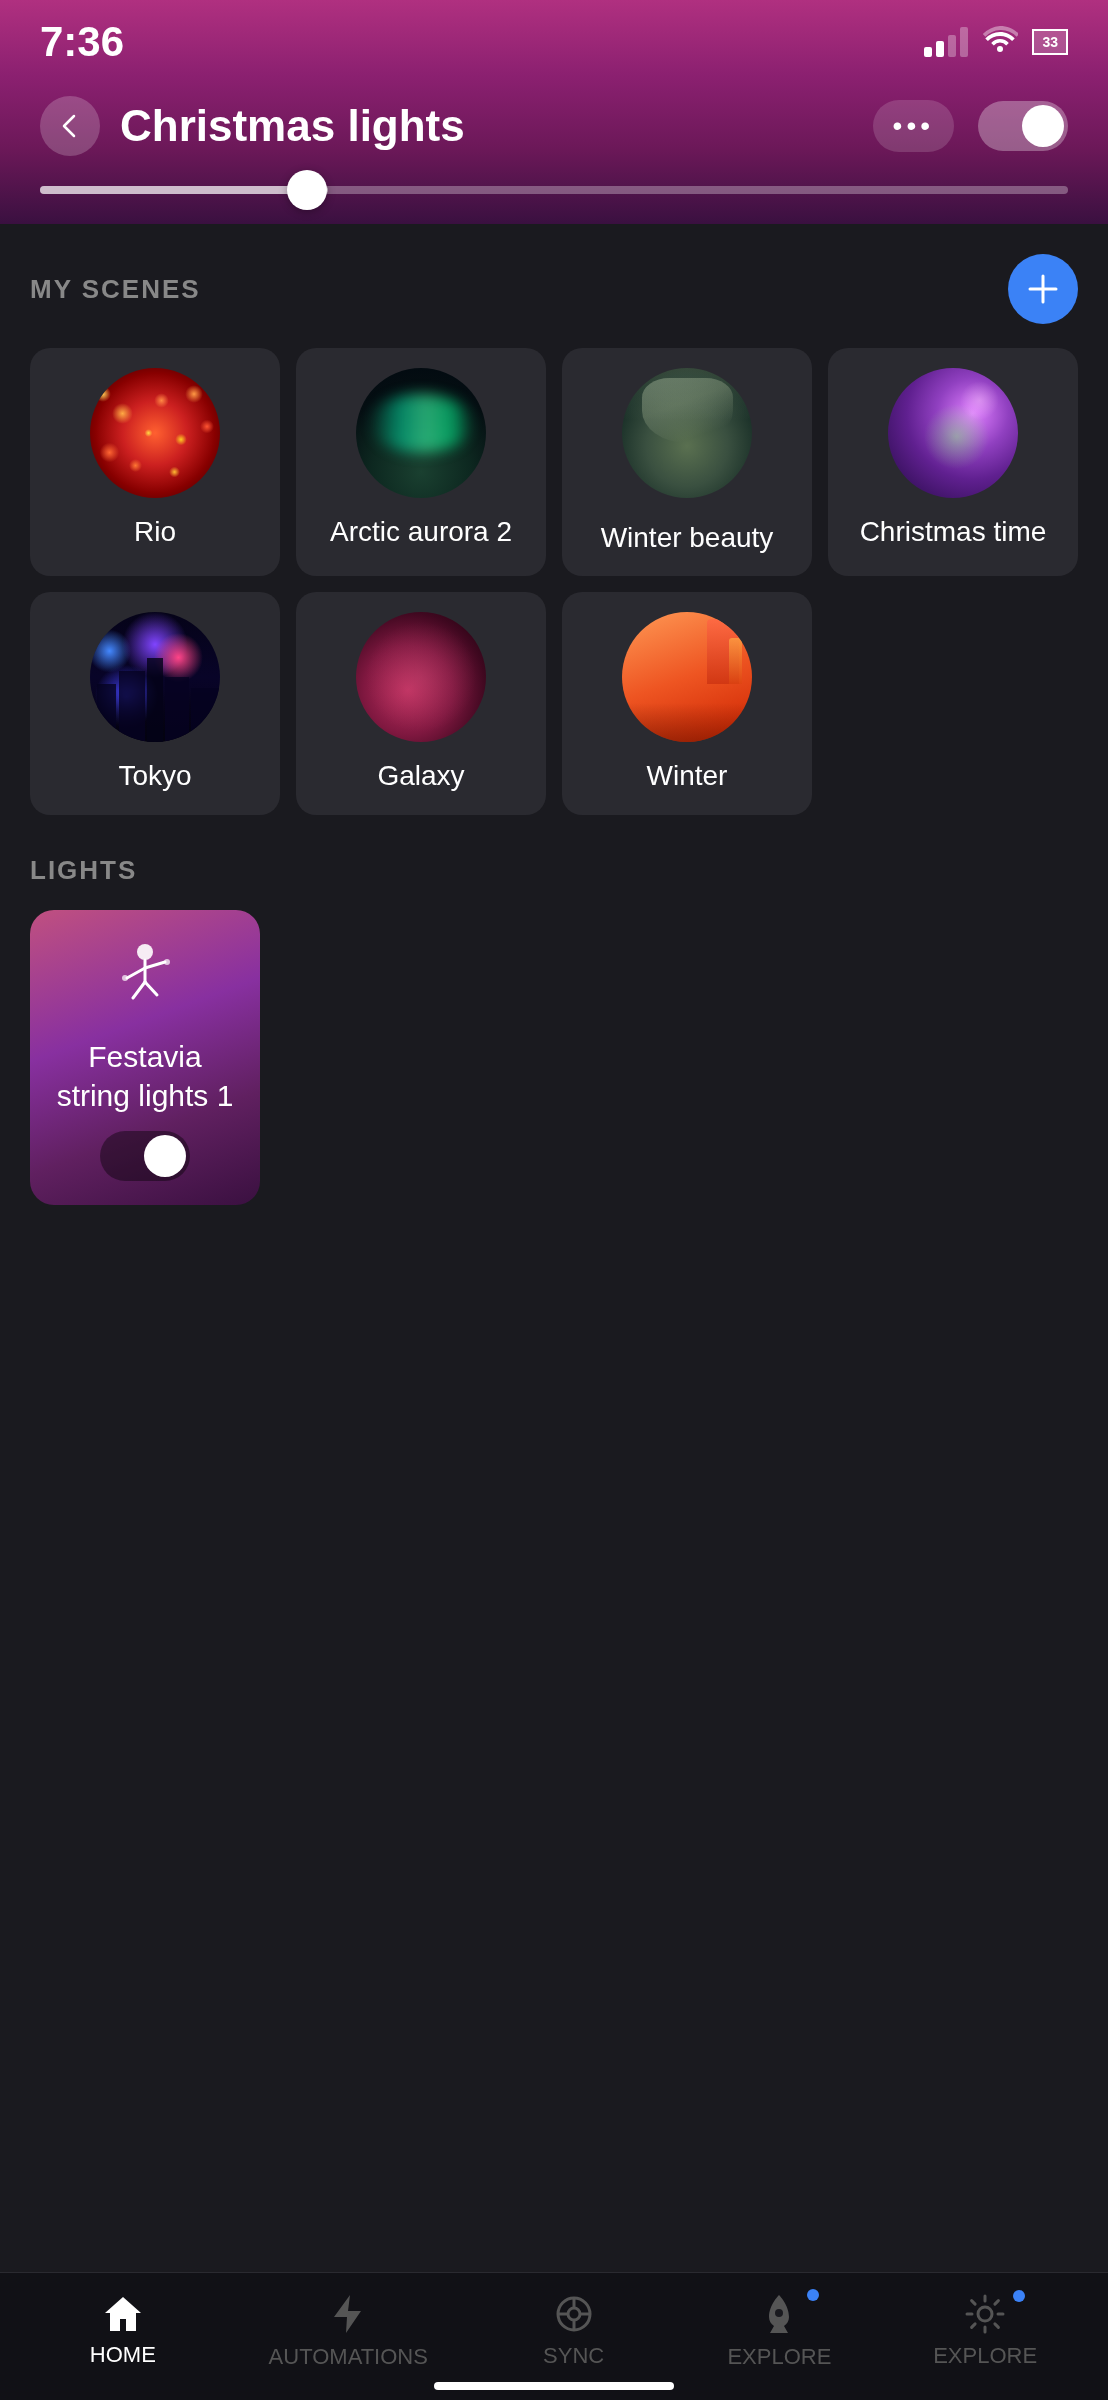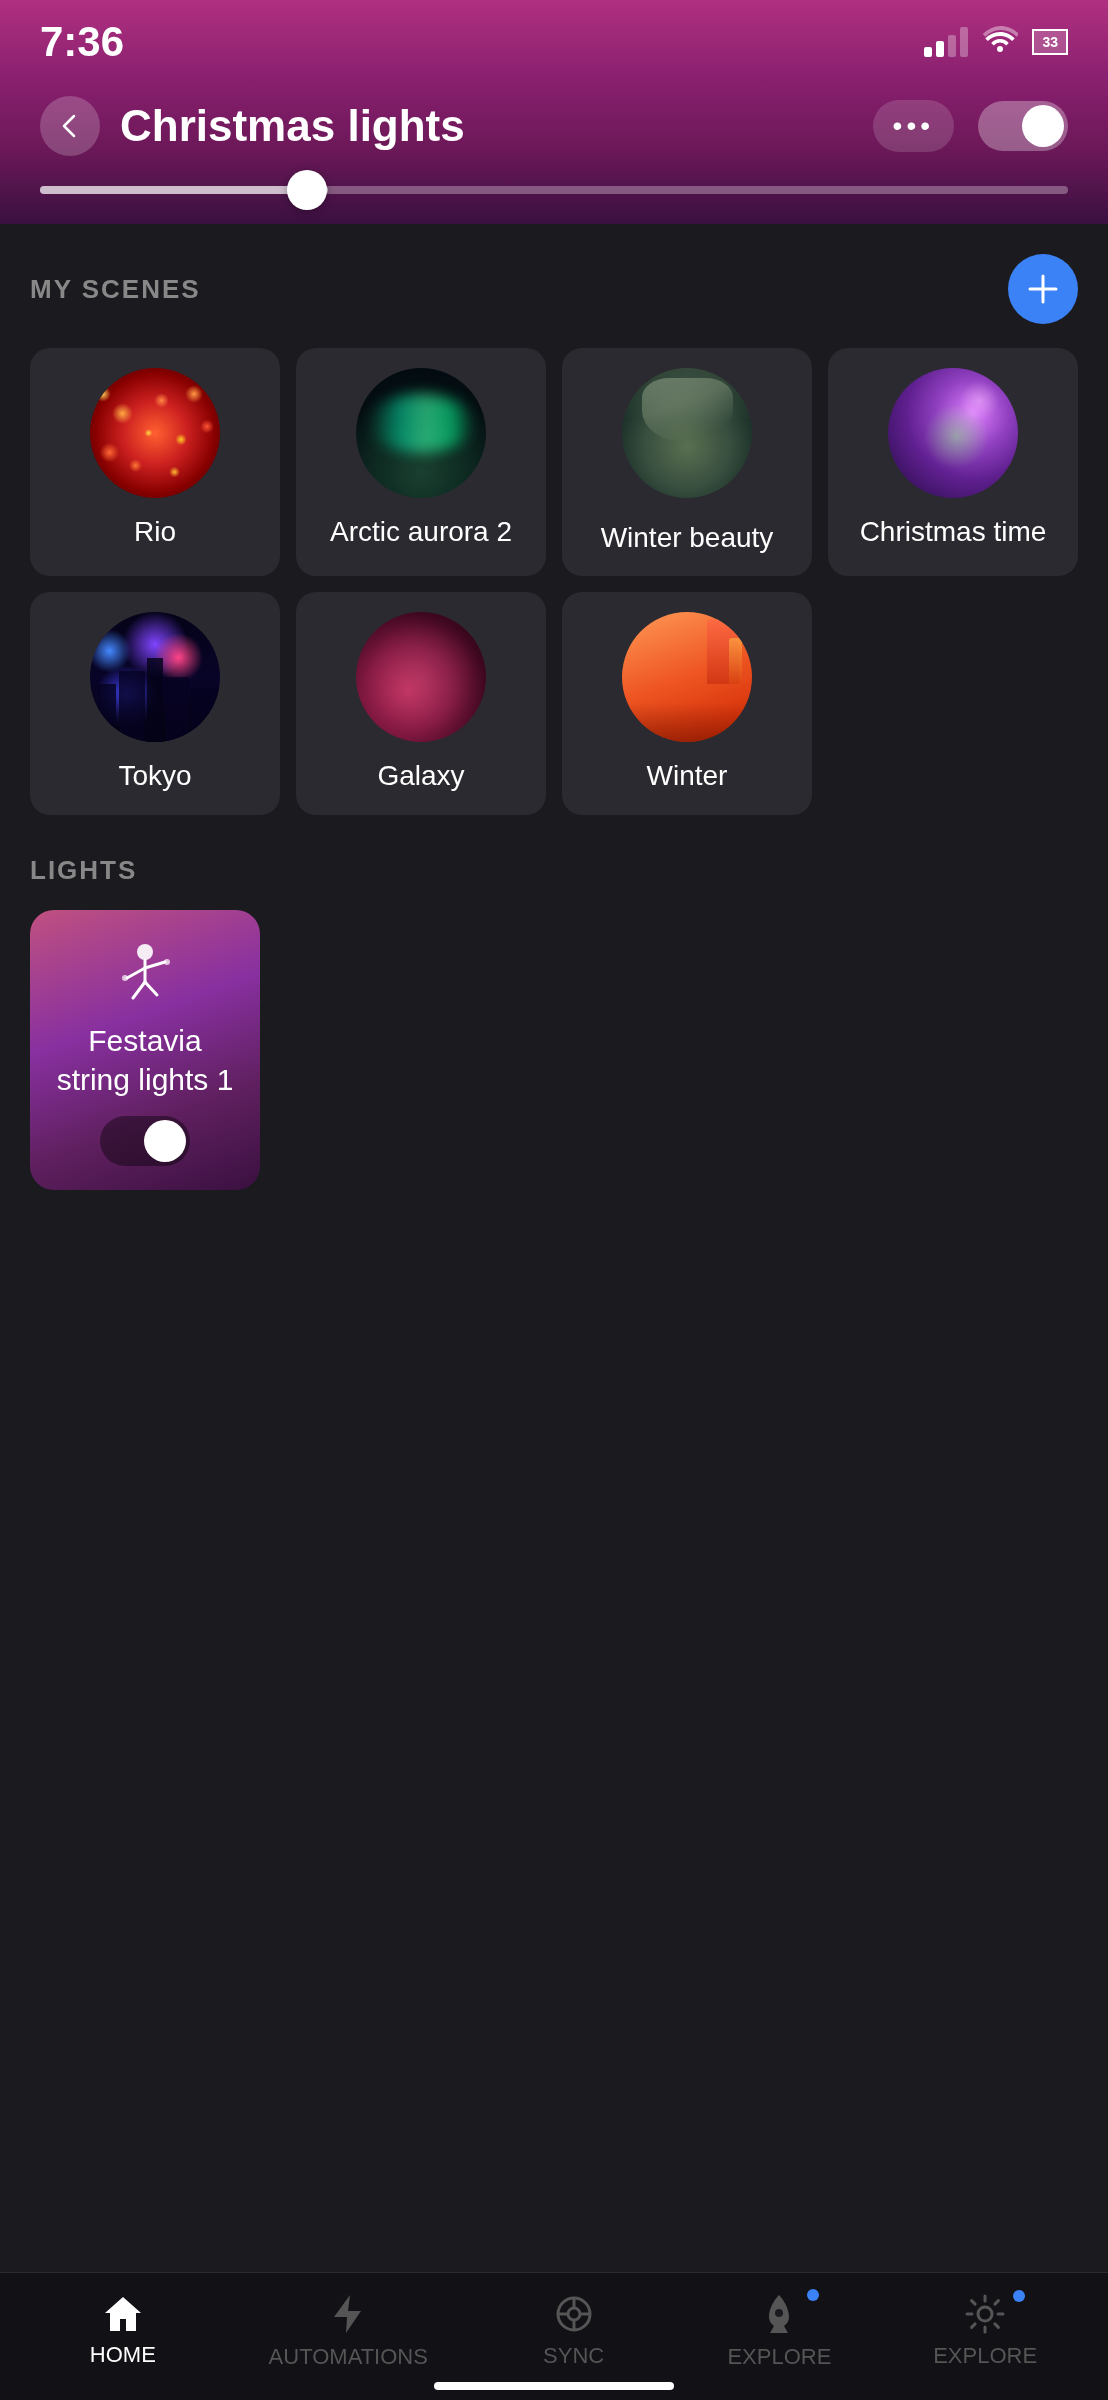--- a/index.html
+++ b/index.html
@@ -227,20 +227,21 @@
       width: 230px;
       border-radius: 24px;
       overflow: hidden;
       position: relative;
       cursor: pointer;
       background: linear-gradient(160deg, #c05080 0%, #8830a0 40%, #602060 70%, #3a1040 100%);
       padding: 30px 24px 24px;
       display: flex;
       flex-direction: column;
       align-items: center;
+      gap: 16px;
       min-height: 280px;
     }
     .light-icon {
       font-size: 56px;
       color: white;
       margin-bottom: 8px;
     }
     .light-name {
       font-size: 30px;
       font-weight: 500;

